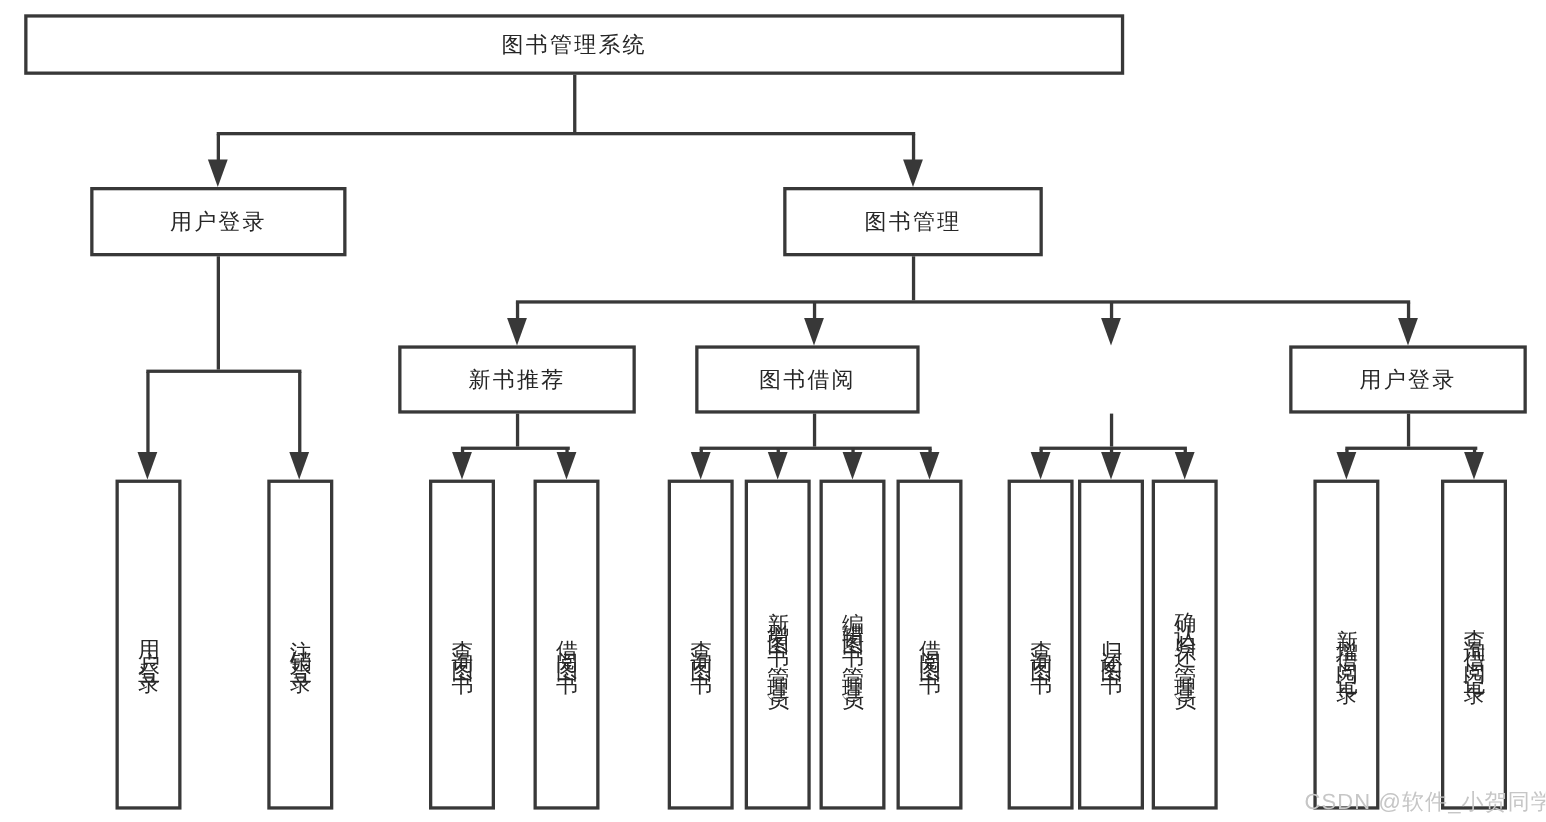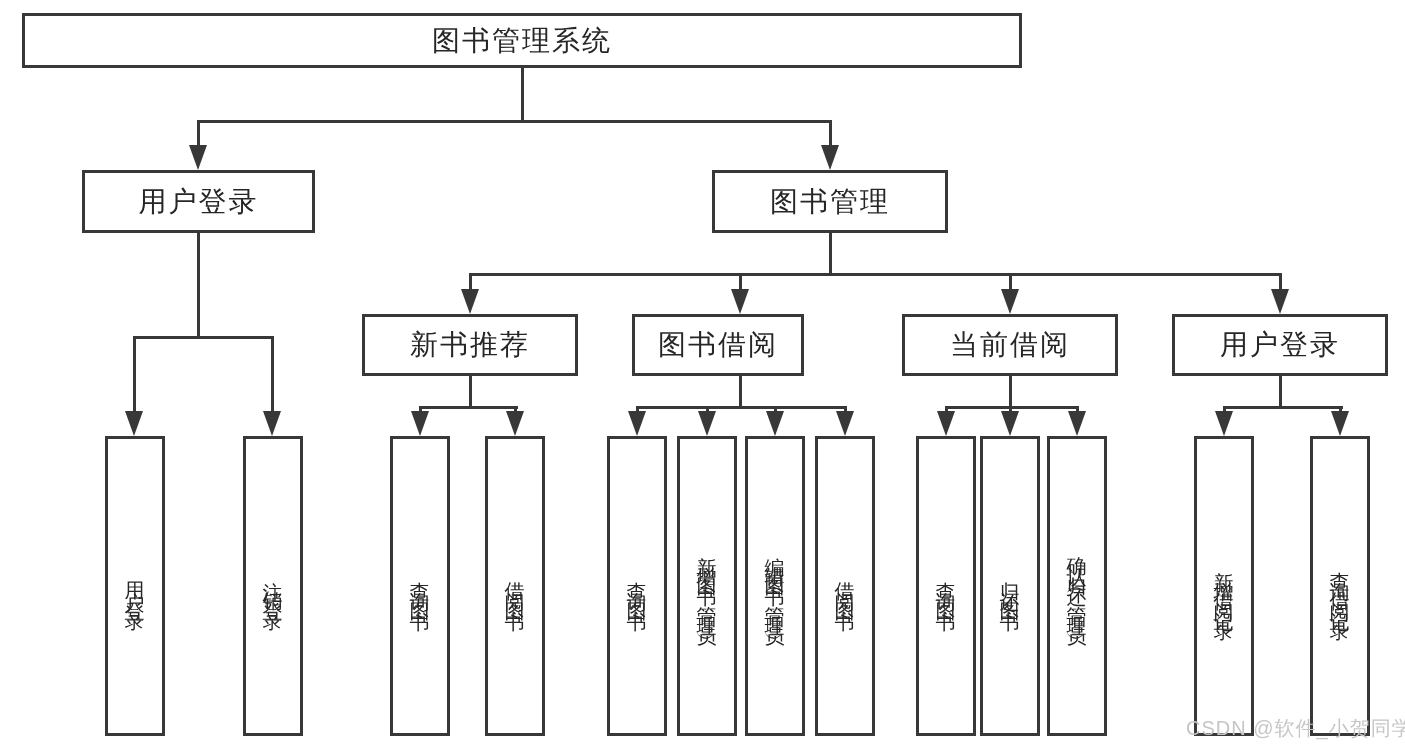--- a/index.html
+++ b/index.html
@@ -14,21 +14,21 @@
     position:absolute;
     box-sizing:border-box;
     border:3px solid #383838;
     background:#ffffff;
     display:flex;
     align-items:center;
     justify-content:center;
     color:#262626;
   }
   .h-node{
-    font-size:28px;
+    font-size:20px;
     letter-spacing:2px;
     white-space:nowrap;
   }
   .v-node span{
     writing-mode:vertical-rl;
     text-orientation:mixed;
     font-size:20px;
     letter-spacing:10px;
     line-height:1;
   }
@@ -67,25 +67,22 @@
   <div class="node h-node" style="left:82px;top:170px;width:233px;height:63px;">
     <span>用户登录</span>
   </div>
   <div class="node h-node" style="left:712px;top:170px;width:236px;height:63px;">
     <span>图书管理</span>
   </div>
 
   <div class="node h-node" style="left:362px;top:314px;width:216px;height:62px;">
     <span>新书推荐</span>
   </div>
-  <div class="node h-node" style="left:632px;top:314px;width:172px;height:62px;">
+  <div class="node h-node" style="left:632px;top:314px;width:204px;height:62px;">
     <span>图书借阅</span>
-  </div>
-  <div class="node h-node" style="left:902px;top:314px;width:216px;height:62px;">
-    <span>当前借阅</span>
   </div>
   <div class="node h-node" style="left:1172px;top:314px;width:216px;height:62px;">
     <span>用户登录</span>
   </div>
 
   <div class="node v-node" style="left:105px;top:436px;width:60px;height:300px;">
     <span>用户登录</span>
   </div>
   <div class="node v-node" style="left:243px;top:436px;width:60px;height:300px;">
     <span>注销登录</span>

